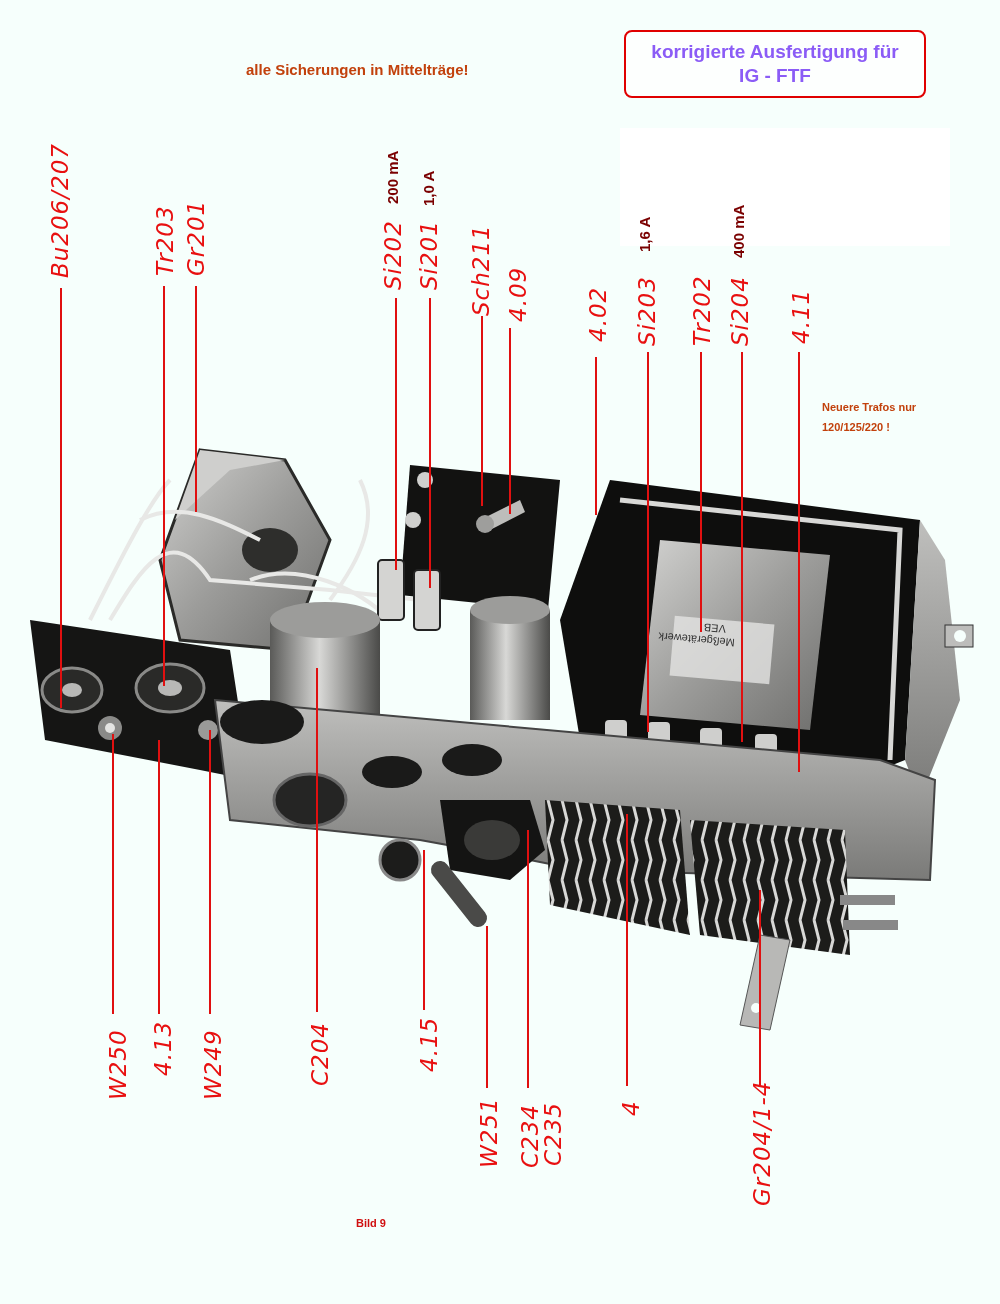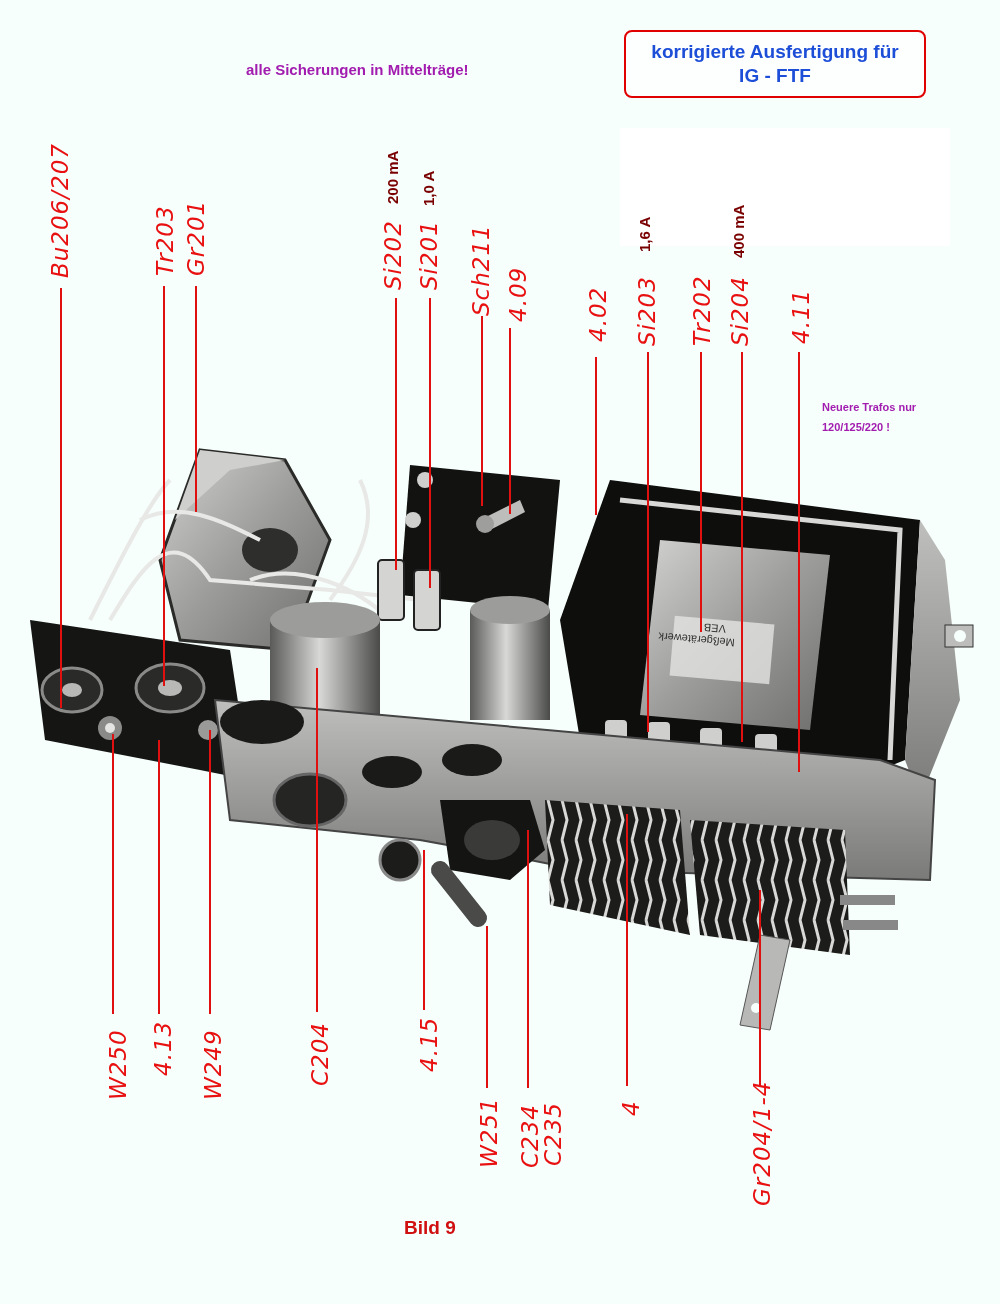--- a/index.html
+++ b/index.html
@@ -3,38 +3,38 @@
   <meta charset="utf-8">
   <style>
     html, body { margin: 0; padding: 0; }
     body {
       width: 1000px; height: 1304px; position: relative; overflow: hidden;
       background: #f6fffc;
       font-family: "Liberation Sans", sans-serif;
     }
     .white-patch { position: absolute; background: #ffffff; }
     .note {
-      position: absolute; color: #a21caf; font-weight: bold;
+      position: absolute; color: #c2410c; font-weight: bold;
       font-family: "Liberation Sans", sans-serif; white-space: nowrap;
     }
     .boxed-note {
       position: absolute; left: 624px; top: 30px; width: 302px; height: 68px;
       border: 2px solid #e00000; border-radius: 8px; background: #fdfffe;
-      color: #1d4ed8; font-weight: bold; font-size: 19px; line-height: 24px;
+      color: #8b5cf6; font-weight: bold; font-size: 19px; line-height: 24px;
       text-align: center; box-sizing: border-box; padding-top: 8px;
     }
     .rot { position: absolute; transform-origin: 0 0; transform: rotate(-90deg);
       white-space: nowrap; }
     .lbl { color: #e81010; font-family: "DejaVu Sans", sans-serif; font-style: italic;
       font-size: 23px; letter-spacing: 1px; }
     .rating { color: #7a0000; font-weight: bold; font-size: 15px;
       font-family: "Liberation Sans", sans-serif; }
     .leader { position: absolute; width: 2px; background: #e01010; }
     .caption { position: absolute; left: 356px; top: 1217px; color: #d01010;
-      font-weight: bold; font-size: 19px; margin-left: 48px; }
+      font-weight: bold; font-size: 11px; }
     #chassis { position: absolute; left: 0; top: 0; }
   </style>
 </head>
 <body>
 
 <div class="white-patch" style="left:620px;top:128px;width:330px;height:60px;"></div>
 <div class="white-patch" style="left:620px;top:130px;width:330px;height:116px;"></div>
 
 <svg id="chassis" width="1000" height="1304" viewBox="0 0 1000 1304">
   <defs>

